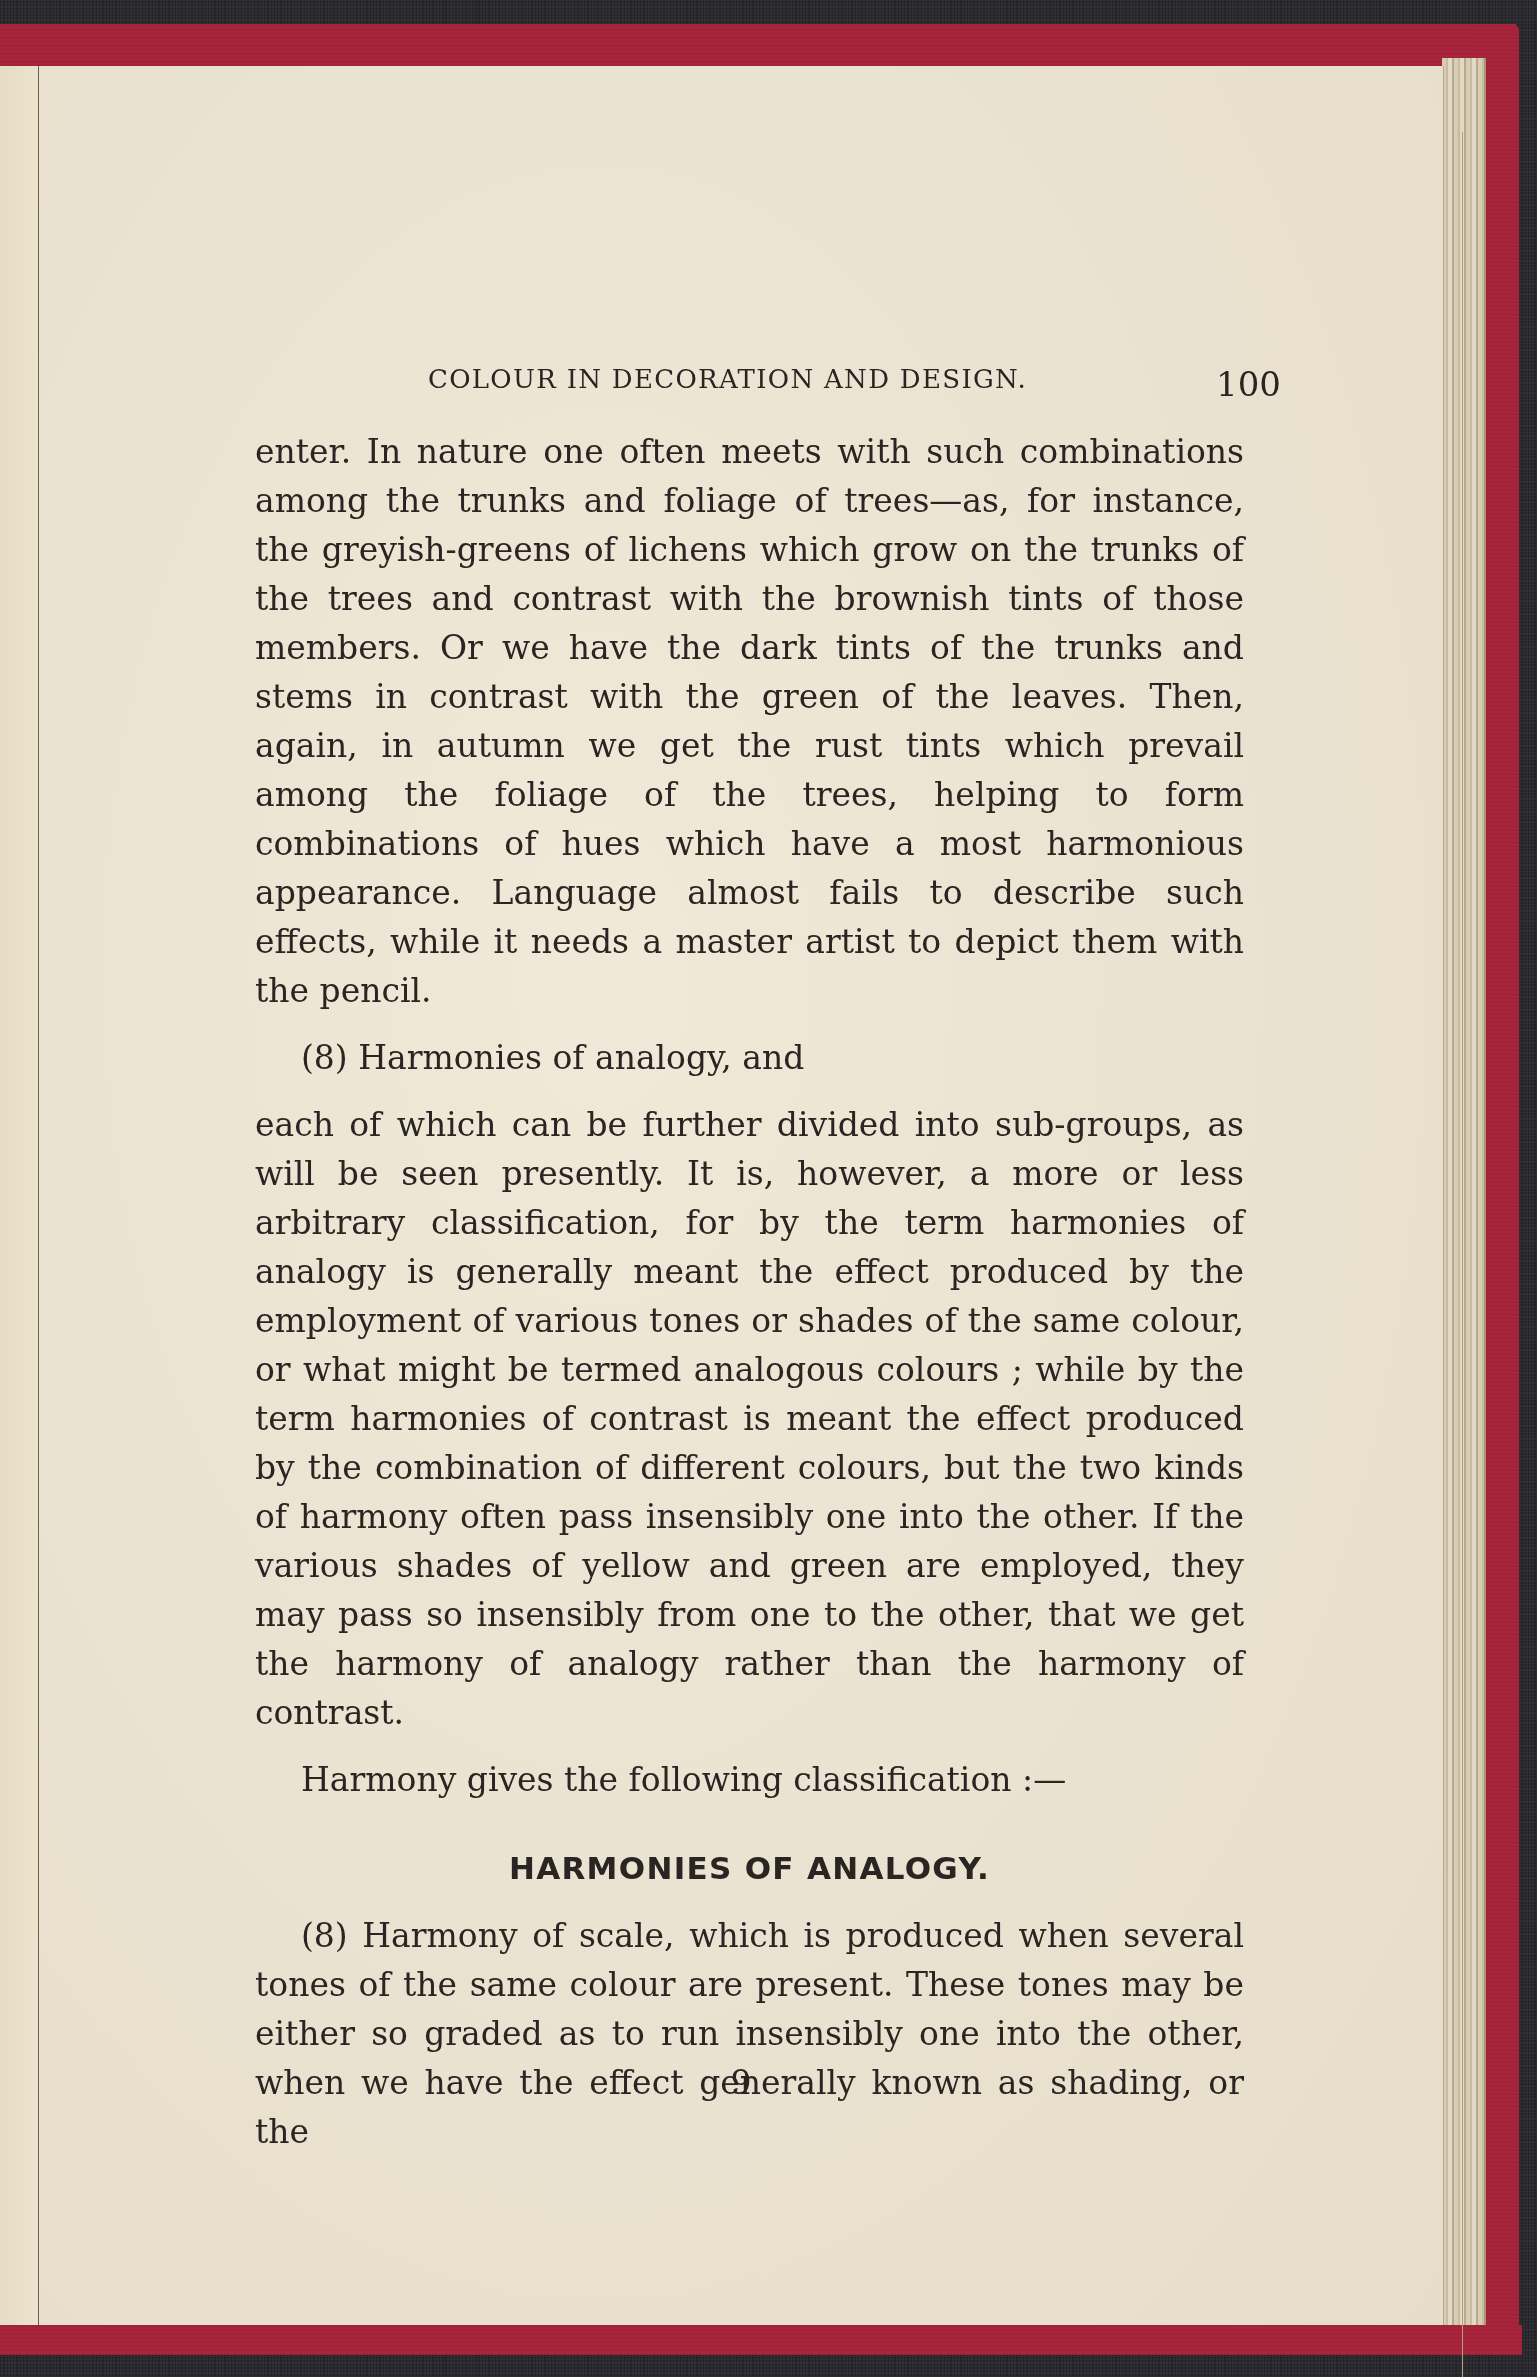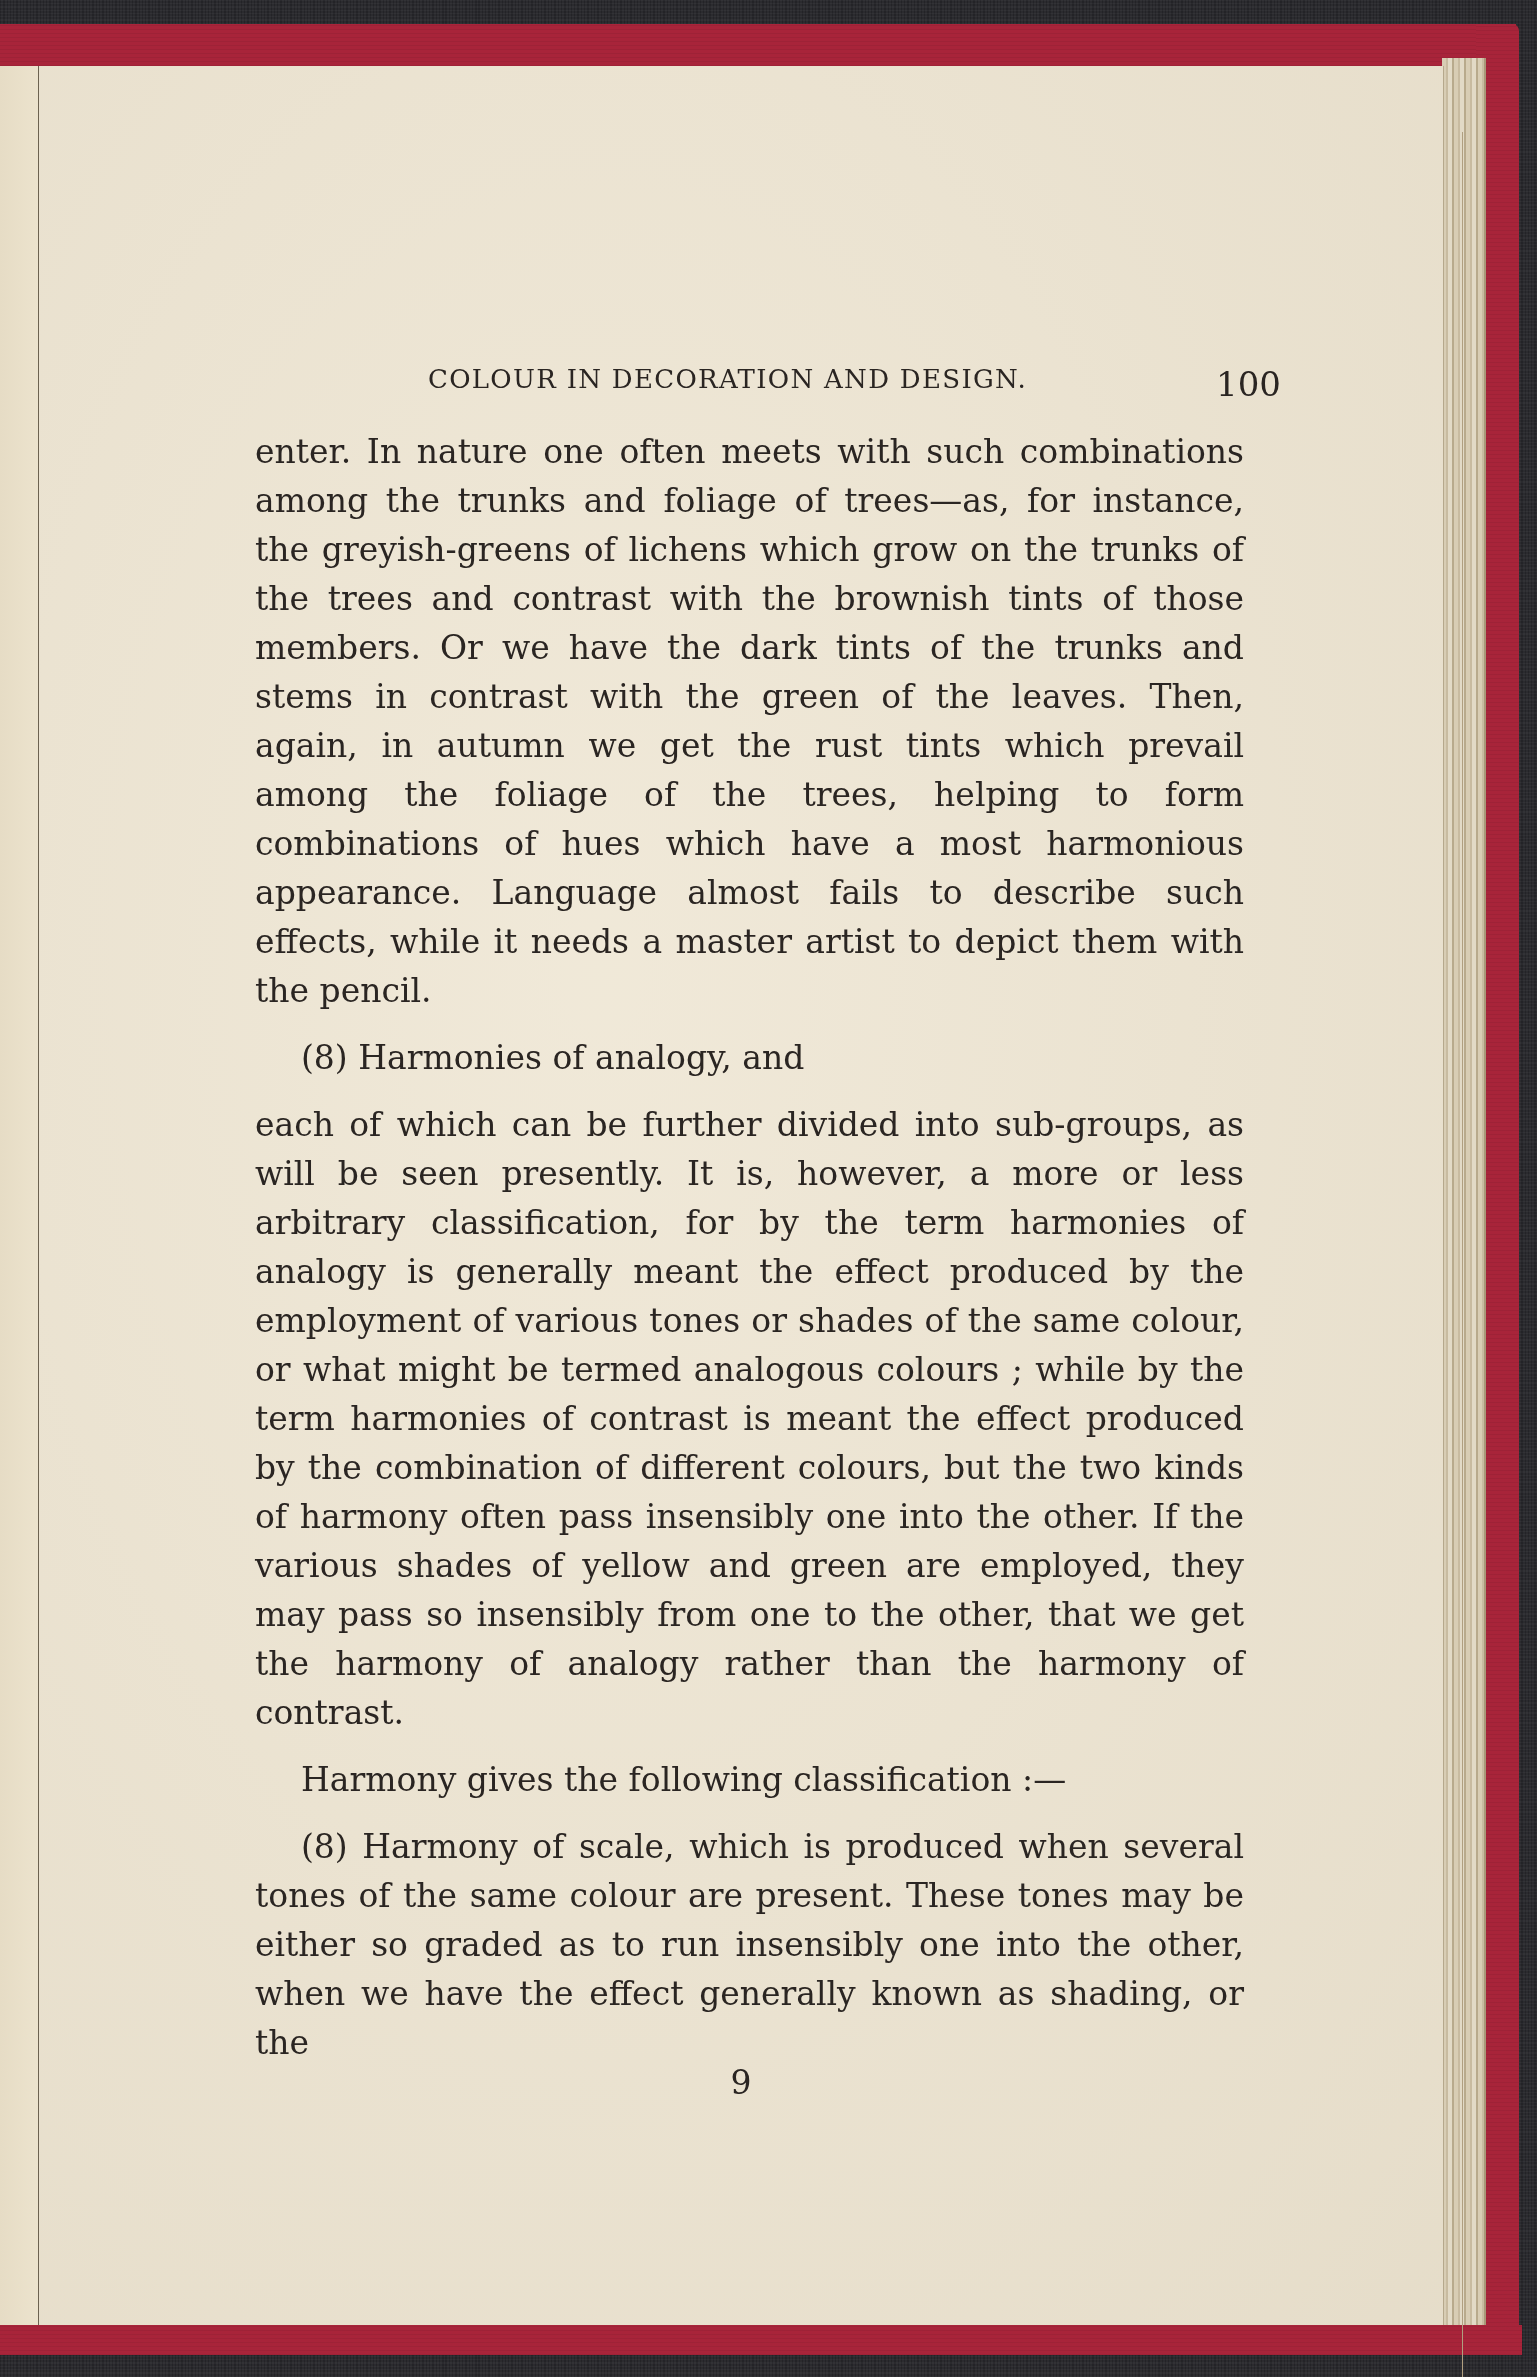--- a/index.html
+++ b/index.html
@@ -79,18 +79,19 @@
   <div class="running-head">
     <span class="running-title">COLOUR IN DECORATION AND DESIGN.</span>
     <span class="folio-top">100</span>
   </div>
 
   <div class="text-block">
     <p>enter. In nature one often meets with such combinations among the trunks and foliage of trees—as, for instance, the greyish-greens of lichens which grow on the trunks of the trees and contrast with the brownish tints of those members. Or we have the dark tints of the trunks and stems in contrast with the green of the leaves. Then, again, in autumn we get the rust tints which prevail among the foliage of the trees, helping to form combinations of hues which have a most harmonious appearance. Language almost fails to describe such effects, while it needs a master artist to depict them with the pencil.</p>
     <p class="list-item">(8) Harmonies of analogy, and</p>
     <p>each of which can be further divided into sub-groups, as will be seen presently. It is, however, a more or less arbitrary classification, for by the term harmonies of analogy is generally meant the effect produced by the employment of various tones or shades of the same colour, or what might be termed analogous colours ; while by the term harmonies of contrast is meant the effect produced by the combination of different colours, but the two kinds of harmony often pass insensibly one into the other. If the various shades of yellow and green are employed, they may pass so insensibly from one to the other, that we get the harmony of analogy rather than the harmony of contrast.</p>
     <p class="indent">Harmony gives the following classification :—</p>
+    <p class="section-heading">HARMONIES OF ANALOGY.</p>
     <p class="indent">(8) Harmony of scale, which is produced when several tones of the same colour are present. These tones may be either so graded as to run insensibly one into the other, when we have the effect generally known as shading, or the</p>
   </div>
 
   <div class="signature">9</div>
 </div>
 
 
 </body></html>

